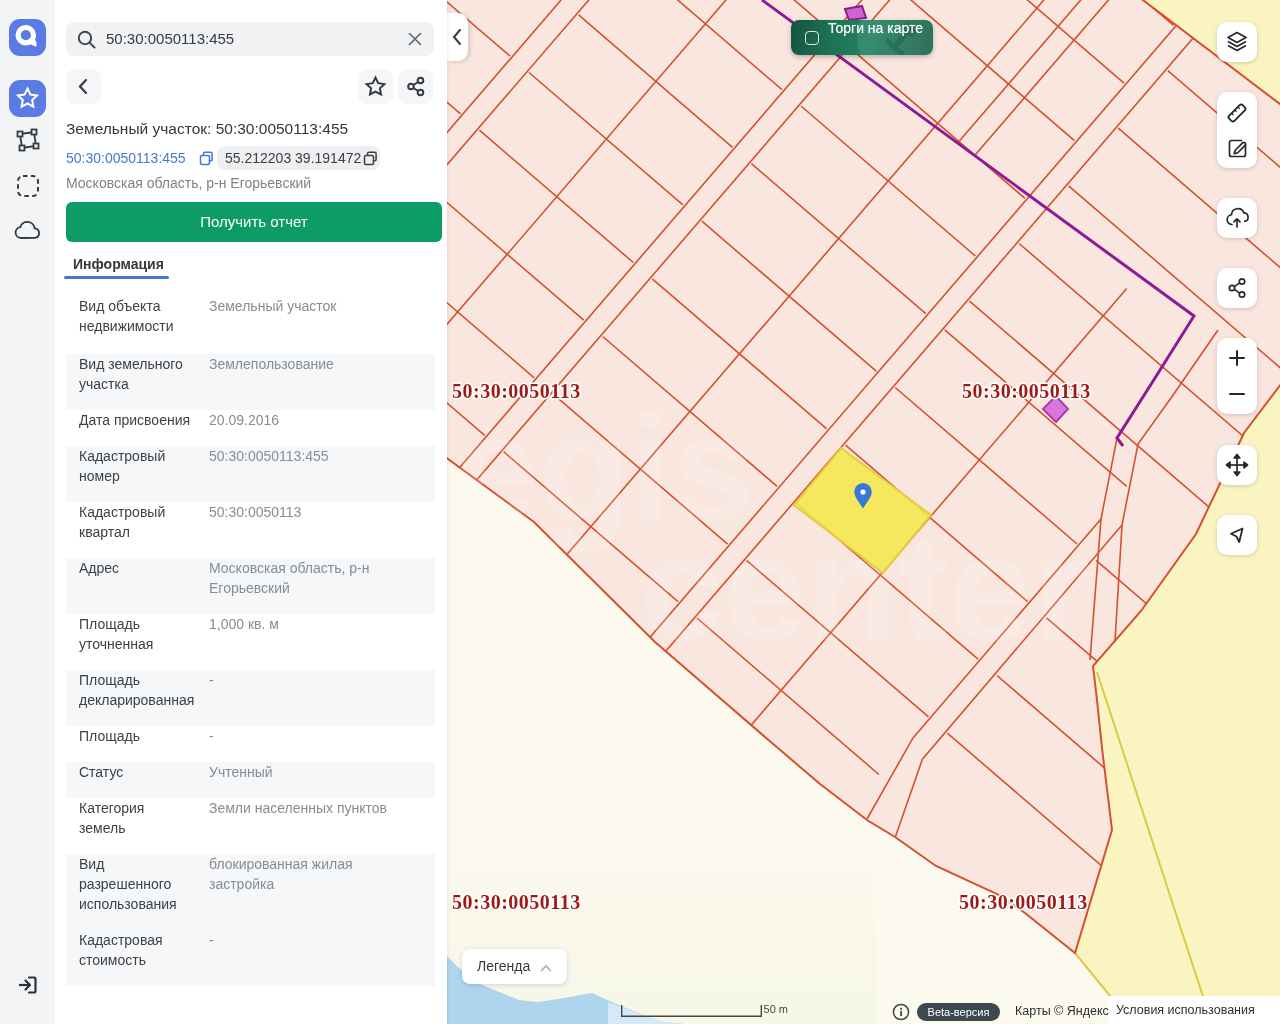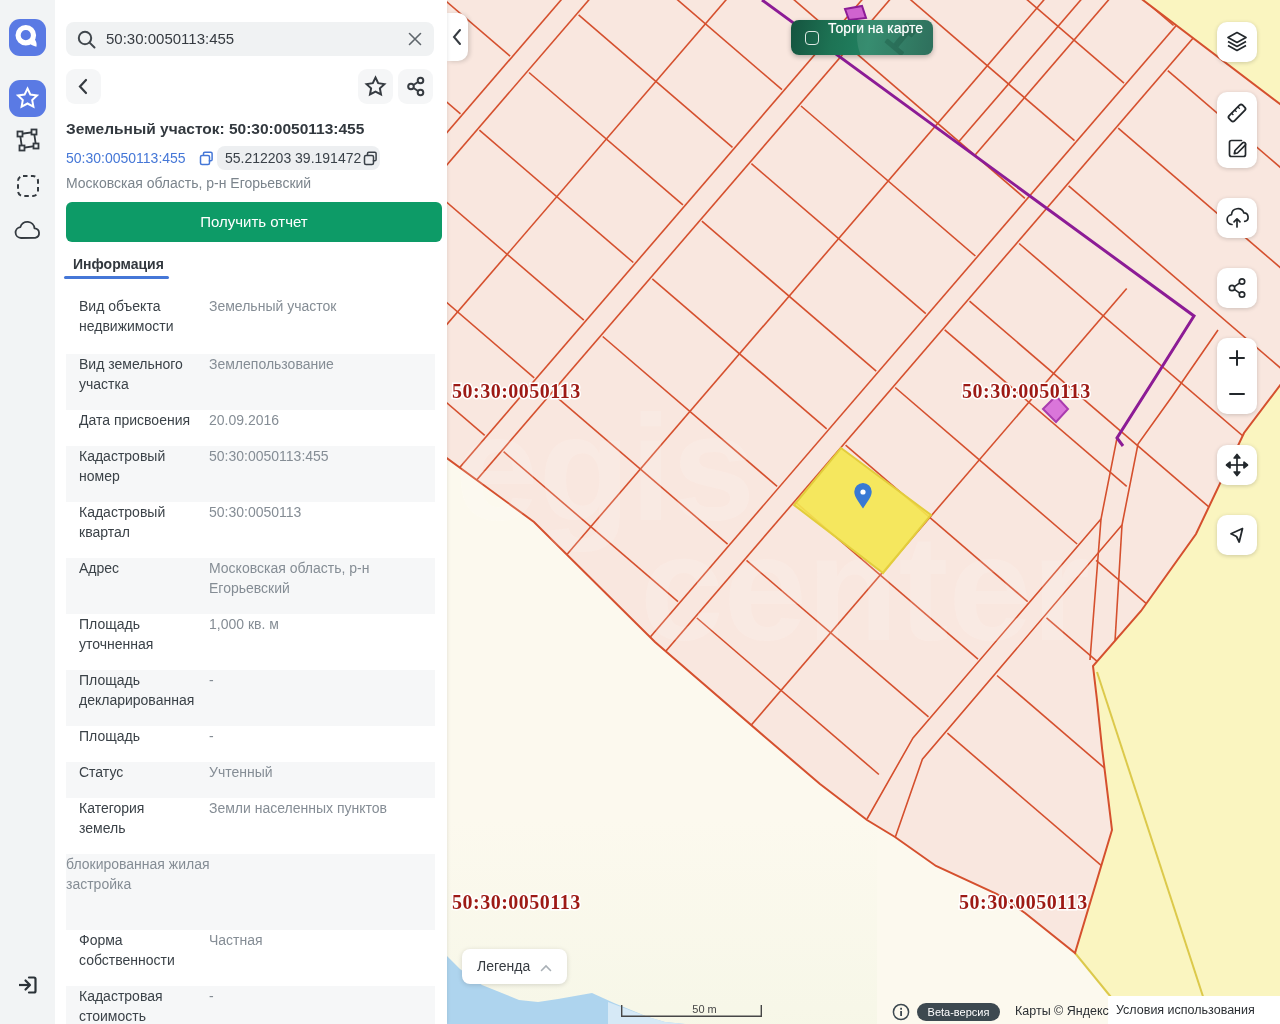--- a/index.html
+++ b/index.html
@@ -6,21 +6,21 @@
 #app{position:relative;width:1280px;height:1024px;background:#fff}
 #map{position:absolute;left:447px;top:0;width:833px;height:1024px}
 #rail{position:absolute;left:0;top:0;width:55px;height:1024px;background:#f2f4f5;z-index:30}
 .railbtn{position:absolute;left:9px;width:37px;height:37px;border-radius:11px}
 #logo{top:19px;background:#5a7ae4}
 #star{top:80px;background:#5a7ae4}
 #panel{position:absolute;left:55px;top:0;width:392px;height:1024px;background:#fff;z-index:20;box-shadow:1px 0 3px rgba(0,0,0,.08)}
 #search{position:absolute;left:11px;top:22px;width:368px;height:34px;background:#f0f2f3;border-radius:8px}
 #search .q{position:absolute;left:40px;top:8px;font-size:15px;color:#363b41}
 .sqbtn{position:absolute;width:35px;height:35px;background:#f5f6f7;border-radius:9px;top:69px}
-#title{position:absolute;left:11px;top:120px;font-size:15.5px;font-weight:bold;color:#32383e}
+#title{position:absolute;left:11px;top:120px;font-size:15.5px;font-weight:normal;color:#32383e}
 #chips{position:absolute;left:11px;top:146px;height:24px;width:370px;font-size:14px}
 #chip1{position:absolute;left:0;top:4px;color:#4577d7}
 #chip2{position:absolute;left:151px;top:0;height:24px;background:#edeff1;border-radius:8px;color:#3a4148;padding:4px 19px 0 8px}
 #addr{position:absolute;left:11px;top:175px;font-size:14px;color:#7b848c}
 #report{position:absolute;left:11px;top:202px;width:376px;height:40px;background:#0d9b67;border-radius:6px;color:#fff;font-size:15px;text-align:center;line-height:40px}
 #tab{position:absolute;left:18px;top:256px;font-size:14px;font-weight:bold;color:#32383e}
 #tabline{position:absolute;left:9px;top:276px;width:105px;height:3px;background:#4577d7;border-radius:2px}
 #tbl{position:absolute;left:11px;top:296px;width:369px;font-size:14px}
 .row{display:flex;}
 .row.alt{background:#f6f7f8}
@@ -234,21 +234,21 @@
       </svg></div>
 <div class="ctl" style="left:1217px;top:515px;width:40px;height:40px"><svg width="40" height="40">
         <path d="M25.5 13.5 L14 18.8 L19.5 21.5 L22.2 27 Z" fill="none" stroke="#23282c" stroke-width="1.8" stroke-linejoin="round"></path>
       </svg></div>
 <div id="legend">
       <div class="tx">Легенда</div>
 <svg width="14" height="10" style="position:absolute;left:77px;top:14px">
         <path d="M2.5 7.5 L7 3 L11.5 7.5" fill="none" stroke="#a9b0b6" stroke-width="1.6" stroke-linecap="round"></path>
       </svg>
 </div>
-<div id="scale"><div style="position:absolute;left:0;top:1px;width:167px;text-align:center">50 m</div>
+<div id="scale"><div style="position:absolute;left:0;top:1px;width:167px;text-align:right">50 m</div>
 <svg width="141" height="15">
         <path d="M0.7 3 L0.7 14.3 L140.3 14.3 L140.3 3" fill="none" stroke="#464646" stroke-width="1.4"></path>
       </svg>
 </div>
 <div id="info"><svg width="18" height="18">
         <circle cx="9" cy="9" r="7.6" fill="none" stroke="#3d4950" stroke-width="1.5"></circle>
         <rect x="8.2" y="8" width="1.8" height="5" fill="#3d4950"></rect>
         <rect x="8.2" y="4.8" width="1.8" height="1.9" fill="#3d4950"></rect>
       </svg></div>
 <div id="beta">Beta-версия</div>
@@ -367,24 +367,21 @@
         </div>
 <div class="row alt" style="height:36px">
           <div class="lab">Статус</div>
           <div class="val">Учтенный</div>
         </div>
 <div class="row" style="height:56px">
           <div class="lab">Категория<br>земель</div>
           <div class="val">Земли населенных пунктов</div>
         </div>
 <div class="row alt" style="height:76px">
+          <div class="lab">Вид<br>разрешенного<br>использования</div>
           <div class="val">блокированная жилая<br>застройка</div>
-        </div>
-<div class="row" style="height:56px">
-          <div class="lab">Форма<br>собственности</div>
-          <div class="val">Частная</div>
         </div>
 <div class="row alt" style="height:56px">
           <div class="lab">Кадастровая<br>стоимость</div>
           <div class="val">-</div>
         </div>
 </div>
 </div>
 </div>
 </body></html>

